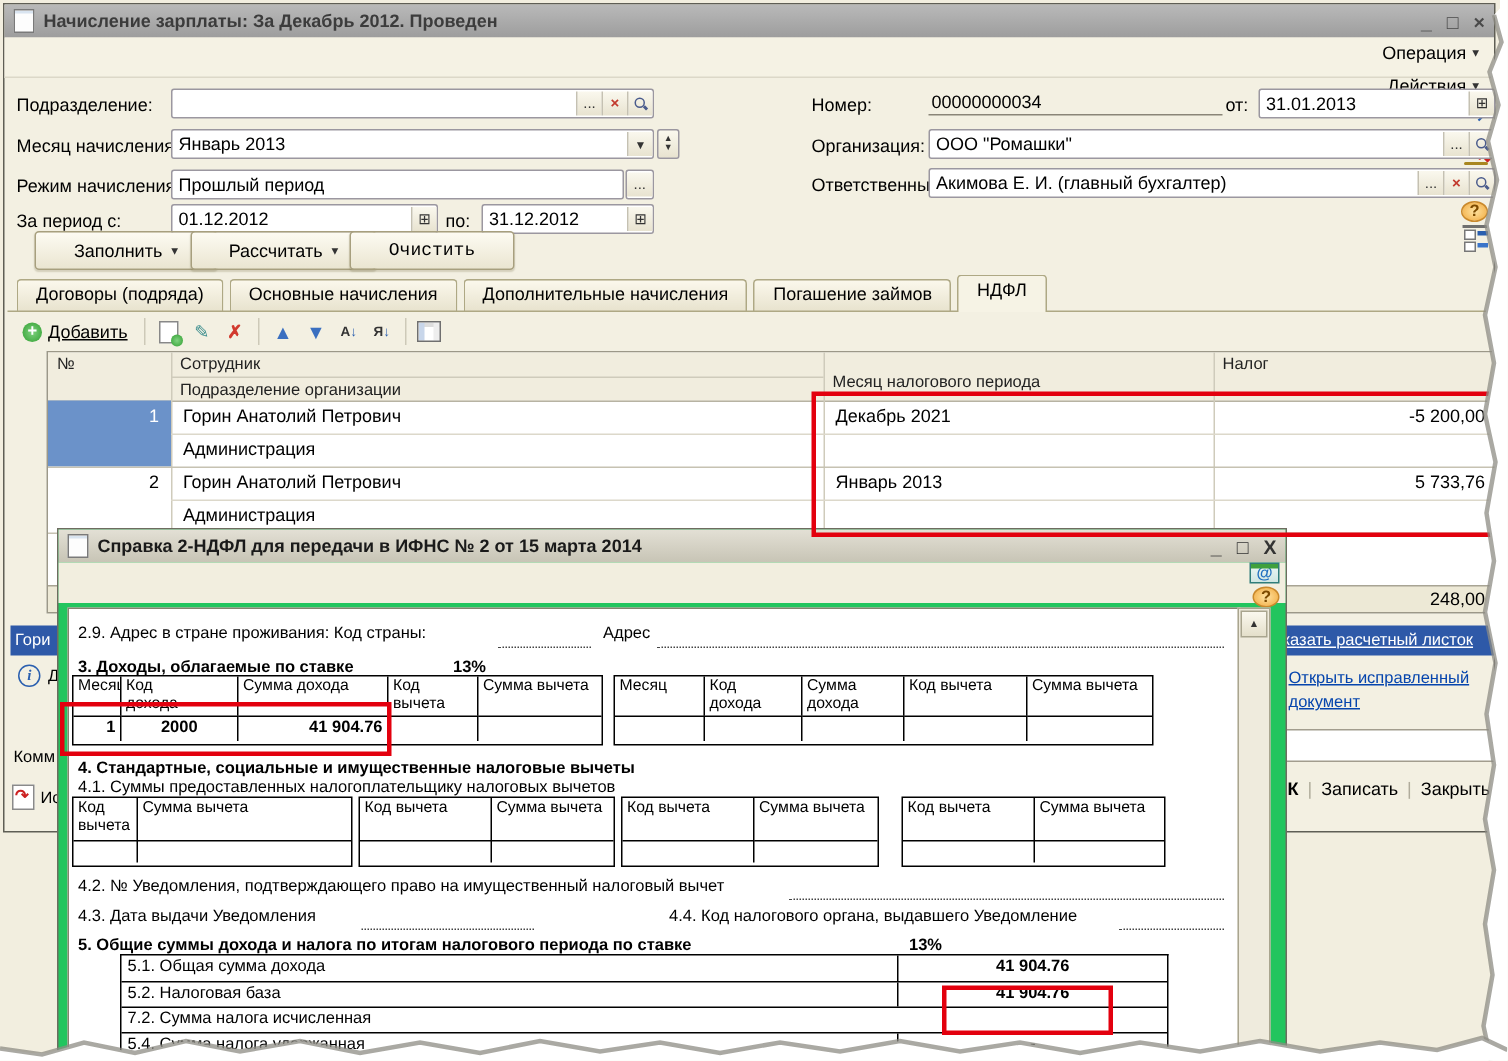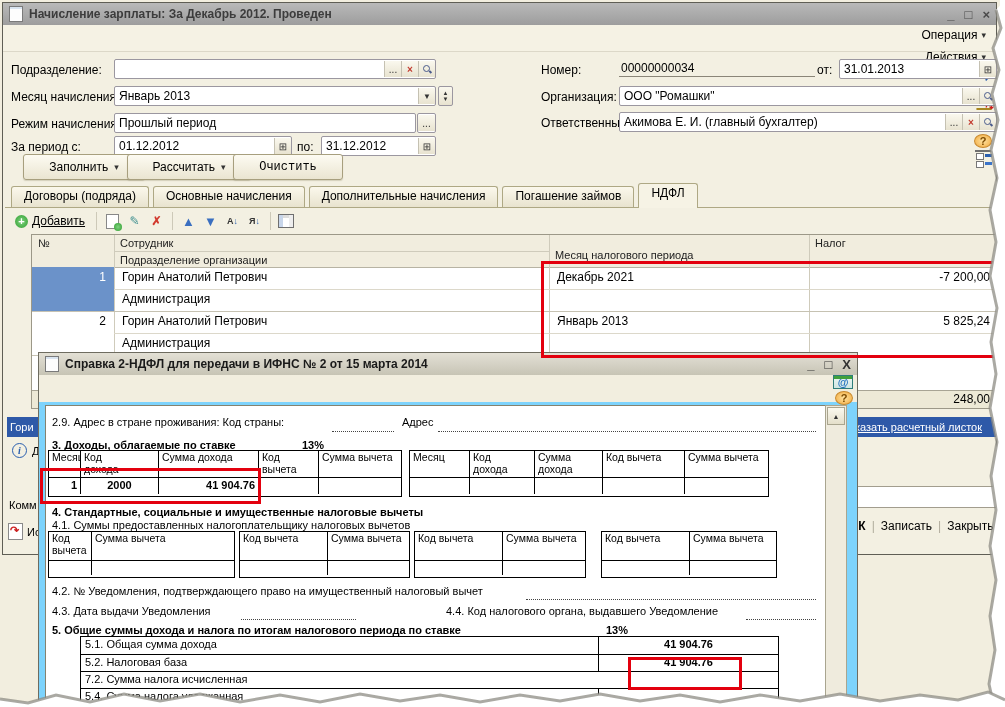--- a/index.html
+++ b/index.html
@@ -65,21 +65,21 @@
   
   .bluefrag{position:absolute;background:#2E59A8;color:#fff;font-size:11px;display:flex;align-items:center;padding:0 3px;white-space:nowrap;overflow:hidden;}
   .linkfrag{color:#0645ad;text-decoration:underline;font-size:11px;}
   .okrow{position:absolute;font-size:12px;white-space:nowrap;}
   .okrow .sep{color:#b0ac9c;padding:0 6px;}
   .cinput{position:absolute;background:#fff;border:1px solid #a29d8e;border-radius:3px;}
   .infoc{width:13px;height:13px;border-radius:50%;border:1px solid #2a5faf;color:#2a5faf;font-family:"Liberation Serif",serif;font-style:italic;font-weight:bold;font-size:10px;display:inline-flex;align-items:center;justify-content:center;}
   .fixdoc{width:13px;height:15px;background:#fff;border:1px solid #8a8a8a;position:relative;}
   .fixdoc span{position:absolute;left:1px;top:0px;color:#cc2222;font-weight:bold;font-size:11px;}
   
-  .cert{position:absolute;left:38px;top:352px;width:818px;height:350px;background:#7dd3fc;border:1px solid #6e6c60;z-index:50;}
+  .cert{position:absolute;left:38px;top:352px;width:818px;height:350px;background:#22c55e;border:1px solid #6e6c60;z-index:50;}
   .cert .titlebar{background:linear-gradient(#e3e0d5,#c7c4b5);}
   .cert .titlebar .t{color:#1a1a1a;}
   .cert .toolbar{top:22px;height:27px;border-bottom:none;background:#F2EEDF;}
   .atic{width:18px;height:17px;border:1px solid #2f7d7a;background:linear-gradient(#eef7f5,#cfe6e2);position:relative;display:flex;align-items:center;justify-content:center;color:#1f6fbf;font-weight:bold;font-size:11px;}
   .atic:before{content:"";position:absolute;left:0;right:0;top:0;height:3px;background:#3fa03c;}
   .certcontent{position:absolute;left:6px;top:52px;width:780px;height:296px;background:#fff;border:1px solid #85826f;overflow:hidden;font-size:11px;}
   .certscroll{position:absolute;left:786px;top:52px;width:20px;height:296px;background:#EFEBDD;border:1px solid #a9a58f;}
   .scrbtn{position:absolute;left:1px;top:1px;width:16px;height:16px;background:linear-gradient(#faf8ee,#e4dfca);border:1px solid #a9a58f;display:flex;align-items:center;justify-content:center;font-size:7px;color:#333;}
   .c{position:absolute;white-space:nowrap;}
   .cb{font-weight:bold;}
@@ -282,29 +282,29 @@
 
     <span class="vline" style="left:82px;top:32px;height:88px;"></span>
     <span class="vline" style="left:517px;top:32px;height:88px;"></span>
     <span class="vline" style="left:777px;top:32px;height:88px;"></span>
 
     <span class="selcell" style="left:0;top:32px;width:82px;height:44px;"></span>
 
     <span class="grow" style="left:0;top:32px;width:80px;height:22px;text-align:right;color:#fff;">1</span>
     <span class="grow" style="left:84px;top:32px;width:430px;height:22px;">Горин Анатолий Петрович</span>
     <span class="grow" style="left:519px;top:32px;width:256px;height:22px;">Декабрь 2021</span>
-    <span class="grow" style="left:779px;top:32px;width:185px;height:22px;text-align:right;">-7 200,00</span>
+    <span class="grow" style="left:779px;top:32px;width:185px;height:22px;text-align:right;">-5 200,00</span>
     <span class="hline" style="top:54px;left:82px;"></span>
     <span class="grow" style="left:84px;top:54px;width:430px;height:22px;">Администрация</span>
     <span class="hline strong" style="top:76px;"></span>
 
     <span class="grow" style="left:0;top:76px;width:80px;height:22px;text-align:right;">2</span>
     <span class="grow" style="left:84px;top:76px;width:430px;height:22px;">Горин Анатолий Петрович</span>
     <span class="grow" style="left:519px;top:76px;width:256px;height:22px;">Январь 2013</span>
-    <span class="grow" style="left:779px;top:76px;width:185px;height:22px;text-align:right;">5 825,24</span>
+    <span class="grow" style="left:779px;top:76px;width:185px;height:22px;text-align:right;">5 733,76</span>
     <span class="hline" style="top:98px;left:82px;"></span>
     <span class="grow" style="left:84px;top:98px;width:430px;height:22px;">Администрация</span>
     <span class="hline strong" style="top:120px;"></span>
 
     <div class="gtotal">
       <span class="grow" style="left:779px;top:0px;width:185px;height:17px;text-align:right;padding:1px 6px;">248,00</span>
     </div>
   </div>
 
   <div class="bluefrag" style="left:4px;top:414px;width:33px;height:20px;">
@@ -318,20 +318,21 @@
   <span class="abs" style="left:5px;top:520px;display:flex;gap:4px;align-items:center;">
     <span class="fixdoc">
           <span>↷</span>
         </span>
     <span style="font-size:11px;">Ис</span>
   </span>
 
   <div class="bluefrag" style="left:849px;top:414px;width:145px;height:20px;">
     <span style="text-decoration:underline;">казать расчетный листок</span>
   </div>
+  <span class="abs linkfrag" style="left:856px;top:441px;width:138px;white-space:normal;line-height:16px;">Открыть исправленный документ</span>
   <div class="cinput" style="left:849px;top:483px;width:146px;height:20px;"></div>
   <div class="okrow" style="left:846px;top:516px;">
     <b>ОК</b><span class="sep">|</span><span>Записать</span><span class="sep">|</span><span>Закрыть</span>
   </div>
 </div>
 
 <div class="cert">
   <div class="titlebar">
     <span class="docicon"></span>
     <span class="t">Справка 2-НДФЛ для передачи в ИФНС  № 2 от 15 марта 2014</span>

